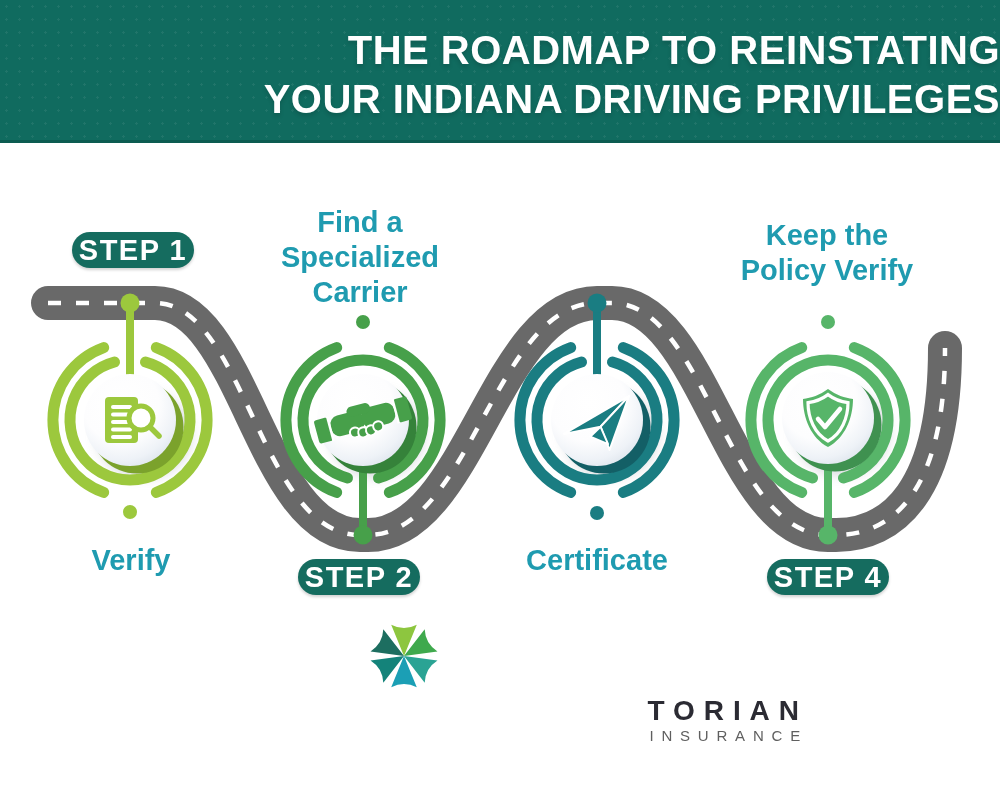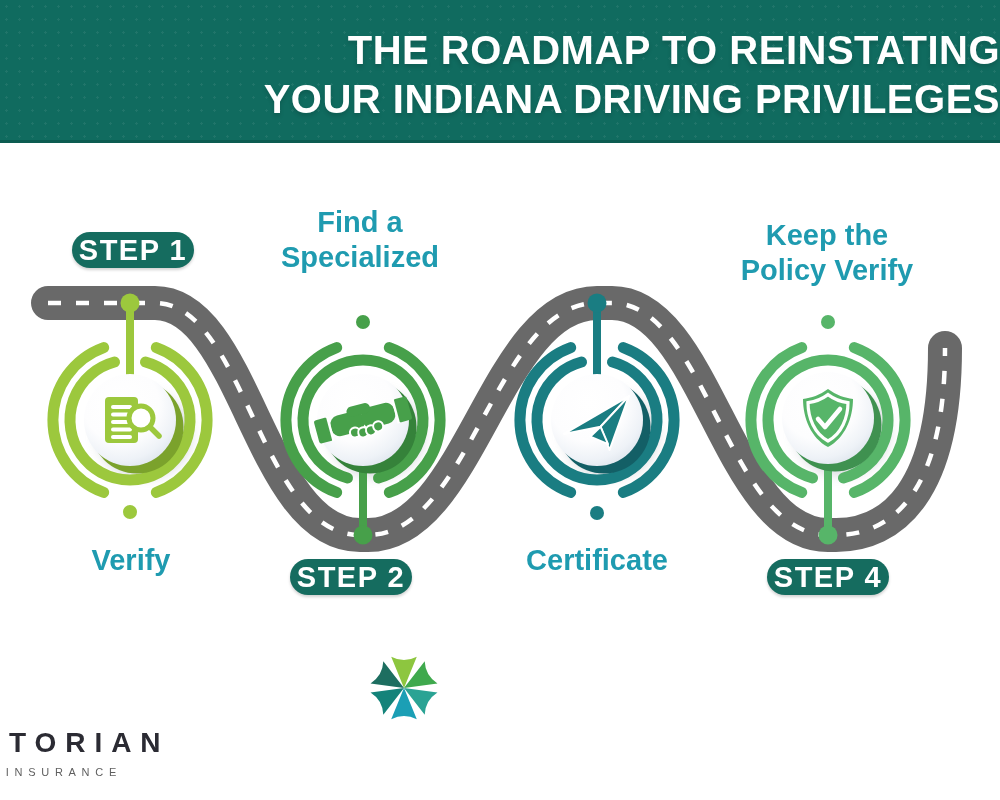--- a/index.html
+++ b/index.html
@@ -12,37 +12,37 @@
   .title{padding-top:26px;text-align:right;color:#ffffff;font-weight:700;font-size:40px;
          line-height:1.22;letter-spacing:.5px;text-shadow:0 3px 4px rgba(0,0,0,.14);}
   
   .roadmap-svg{position:absolute;left:0;top:0;width:1000px;height:800px;}
   
   .badge{position:absolute;width:122px;height:36px;border-radius:18px;background:#156c5f;
          color:#ffffff;font-weight:700;font-size:29px;letter-spacing:1.5px;
          display:flex;align-items:center;justify-content:center;
          box-shadow:0 2px 3px rgba(0,0,0,.18);}
   .badge-1{left:72px;top:232px;}
-  .badge-2{left:290px;top:559px;}
+  .badge-2{left:298px;top:559px;}
   .badge-3{left:534px;top:232px;}
   .badge-4{left:767px;top:559px;}
   
   .step-label{position:absolute;color:#1f9bb0;font-weight:700;font-size:29px;line-height:1.2;
               text-align:center;transform:translateX(-50%);white-space:nowrap;}
   .label-find{left:360px;top:190px;margin-top:15px;}
   .label-keep{left:827px;top:218px;}
   .label-verify{left:131px;top:543px;}
   .label-submit{left:597px;top:543px;}
   
-  .logo{position:absolute;left:0;top:652px;width:808px;text-align:left;}
+  .logo{position:absolute;left:0;top:620px;width:808px;text-align:right;}
   .logo-mark{display:block;margin:0 auto;}
   .logo-name{font-size:28px;font-weight:700;color:#2b2b33;letter-spacing:.32em;
              padding-left:.32em;margin-top:3px;}
-  .logo-sub{font-size:11px;font-weight:400;color:#5f5f5f;letter-spacing:.52em;
-            padding-left:.52em;margin-top:7px;}
+  .logo-sub{font-size:15px;font-weight:400;color:#5f5f5f;letter-spacing:.52em;
+            padding-left:.52em;}
 </style>
 </head>
 <body>
 
 <div class="page">
 
   <svg class="roadmap-svg" viewBox="0 0 1000 800">
     <defs>
       <radialGradient id="circGrad" cx="40%" cy="32%" r="75%">
         <stop offset="0%" stop-color="#ffffff"></stop>
@@ -152,20 +152,21 @@
   <div class="badge badge-1">STEP 1</div>
   <div class="badge badge-2">STEP 2</div>
   <div class="badge badge-4">STEP 4</div>
 
   <div class="step-label label-verify">
     <div>Verify</div>
   </div>
   <div class="step-label label-find">
     <div>Find a</div>
     <div>Specialized</div>
+    <div>Carrier</div>
   </div>
   <div class="step-label label-submit">
     <div>Certificate</div>
   </div>
   <div class="step-label label-keep">
     <div>Keep the</div>
     <div>Policy Verify</div>
   </div>
 
   <div class="logo">

